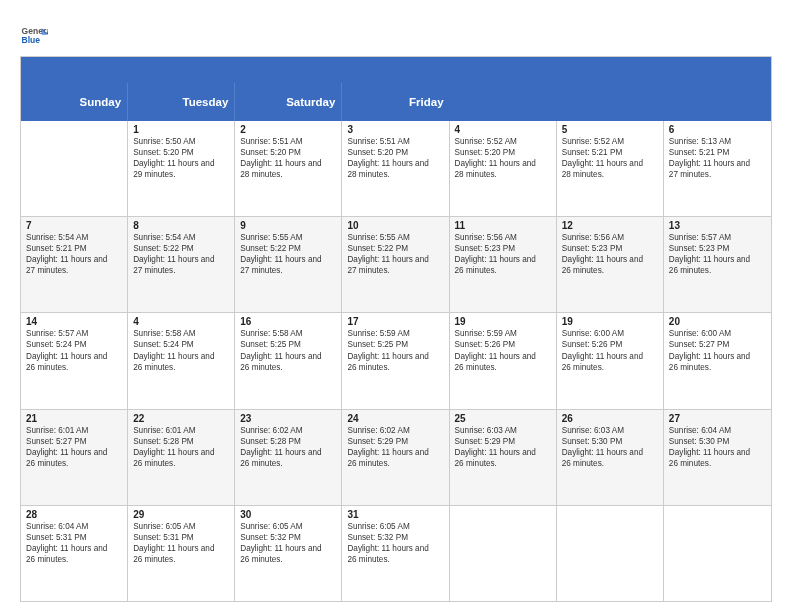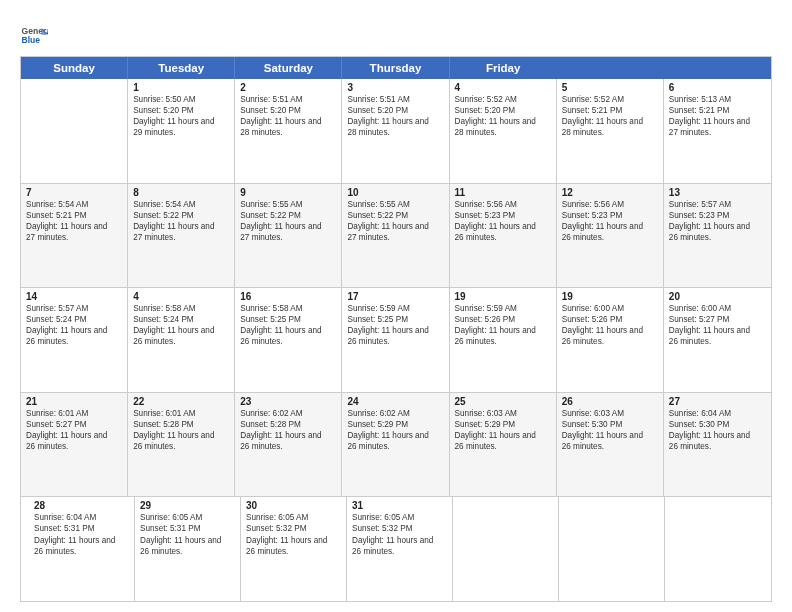--- a/index.html
+++ b/index.html
@@ -55,37 +55,38 @@
     }
     .cal-header {
       display: grid;
       grid-template-columns: repeat(7, 1fr);
       background: #3a6bbf;
     }
     .cal-header-cell {
       color: #fff;
       font-size: 11.5px;
       font-weight: bold;
-      padding: 5px 6px;
-      text-align: center;
+      padding: 13px 6px;
+      text-align: right;
       border-right: 1px solid #5580cc;
+      margin-top: 26px;
     }
     .cal-header-cell:last-child { border-right: none; }
     .cal-body {
       flex: 1;
       display: flex;
       flex-direction: column;
     }
     .cal-row {
       display: grid;
       grid-template-columns: repeat(7, 1fr);
       flex: 1;
       border-bottom: 1px solid #ccc;
     }
-    .cal-row:last-child { border-bottom: none; margin-left: 8px; }
+    .cal-row:last-child { border-bottom: none; }
     .cal-cell {
       border-right: 1px solid #ccc;
       padding: 3px 5px;
       font-size: 8.5px;
       color: #333;
       display: flex;
       flex-direction: column;
       min-height: 0;
     }
     .cal-cell:last-child { border-right: none; }
@@ -127,21 +128,20 @@
       <div class="month-title"></div>
       <div class="location"></div>
     </div>
   </div>
 
   <div class="calendar">
     <div class="cal-header">
     <div class="cal-header-cell">Sunday</div>
         <div class="cal-header-cell">Tuesday</div>
         <div class="cal-header-cell">Saturday</div>
-        <div class="cal-header-cell">Thursday</div>
         <div class="cal-header-cell">Friday</div>
       </div>
     <div class="cal-body">
     <div class="cal-row noshade">
           <div class="cal-cell empty"></div>
           <div class="cal-cell">
             <div class="day-num">1</div>
             <div class="cell-line">Sunrise: 5:50 AM</div>
             <div class="cell-line">Sunset: 5:20 PM</div>
             <div class="cell-line">Daylight: 11 hours and</div>

